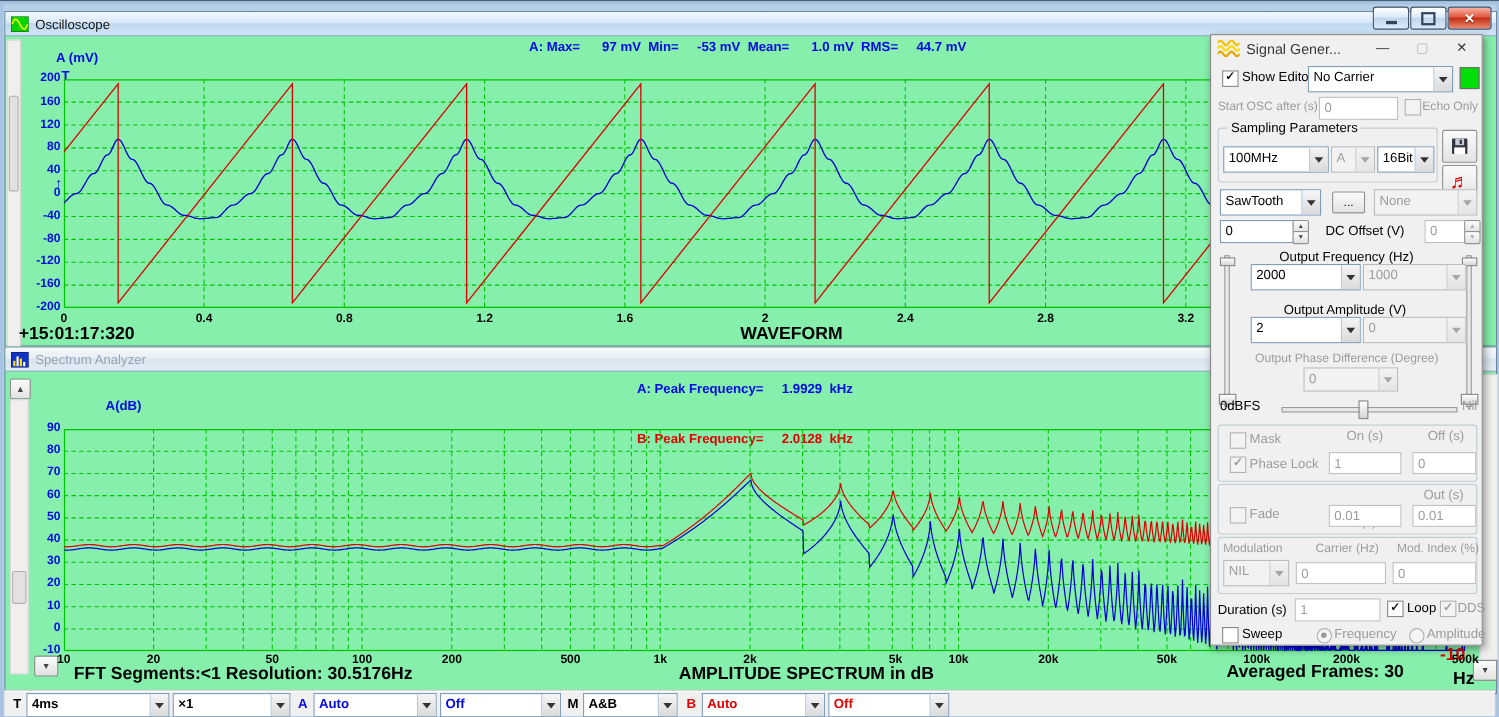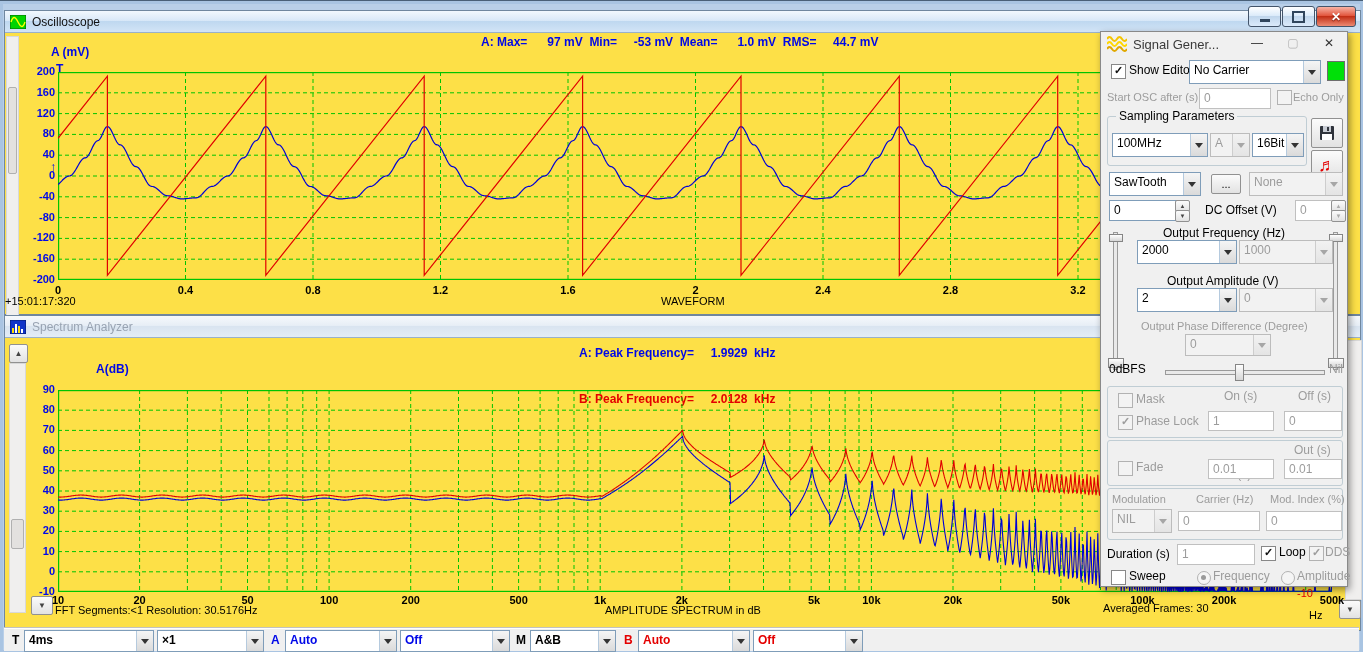--- a/index.html
+++ b/index.html
@@ -1,27 +1,27 @@
 <!DOCTYPE html>
 <html><head>
 <meta charset="utf-8">
 <style>
   html,body{margin:0;padding:0;background:#555;}
   .stage{position:relative;width:1363px;height:652px;background:#b9cfe8;font-family:"Liberation Sans",sans-serif;overflow:hidden;border-top:1px solid #4a6078;box-shadow:inset 0 0 0 3px #a9c4e2;}
-  .win{position:absolute;background:#fde047;border:1px solid #70879f;}
+  .win{position:absolute;background:#86efac;border:1px solid #70879f;}
   .tbar{position:absolute;left:0;top:0;right:0;height:21px;display:flex;align-items:center;background:linear-gradient(#f2f8fe,#d9e8f8 45%,#bfd8f0 50%,#d2e4f6);border-bottom:1px solid #9ab1c9;}
   .tbar .ttl{font-size:12px;color:#111;margin-left:6px;}
   .tbar.inactive{background:linear-gradient(#f6f9fc,#e7eef6 45%,#d9e4f0 50%,#e4edf6);}
   .tbar.inactive .ttl{color:#98a3b2;}
   .ticon{width:16px;height:14px;margin-left:5px;flex:0 0 auto;}
   .abs{position:absolute;}
   .statline{position:absolute;font-size:12px;font-weight:bold;white-space:pre;}
   .blue{color:#0008e8}.red{color:#e40000}
   .axlbl{position:absolute;font-size:12px;font-weight:bold;color:#0008e8;white-space:nowrap;}
-  .blk{position:absolute;font-size:11px;font-weight:normal;color:#000;white-space:nowrap;}
+  .blk{position:absolute;font-size:16px;font-weight:bold;color:#000;white-space:nowrap;margin-left:12px;}
   .marker{position:absolute;color:#0008e8;font-weight:bold;font-size:12px;}
   .sb{position:absolute;background:#f0efee;border:1px solid #d8d8d8;}
   .sbthumb{position:absolute;background:#e3e1df;border:1px solid #b0b0b0;border-radius:2px;}
   .btn3d{position:absolute;background:linear-gradient(#fbfbfb,#e2e2e2);border:1px solid #919191;border-radius:2px;display:flex;align-items:center;justify-content:center;font-size:8px;color:#444;}
   .wbtn{position:absolute;top:5px;height:19px;border:1px solid #43546a;border-radius:3px;display:flex;align-items:center;justify-content:center;z-index:90;}
   .wbtn.minmax{background:linear-gradient(#ffffff,#dcebfa 45%,#c0d6ec 50%,#dbeafb);}
   .wbtn.close{background:linear-gradient(#f7b3a5,#e2573f 45%,#c22f16 50%,#ec8a73);}
   .glyph-min{width:10px;height:3px;background:#30455c;margin-top:7px;}
   .glyph-max{width:9px;height:8px;border:2px solid #30455c;background:transparent;}
   .glyph-x{color:#fff;font-weight:bold;font-size:12px;text-shadow:0 1px 1px #7a1303;}

